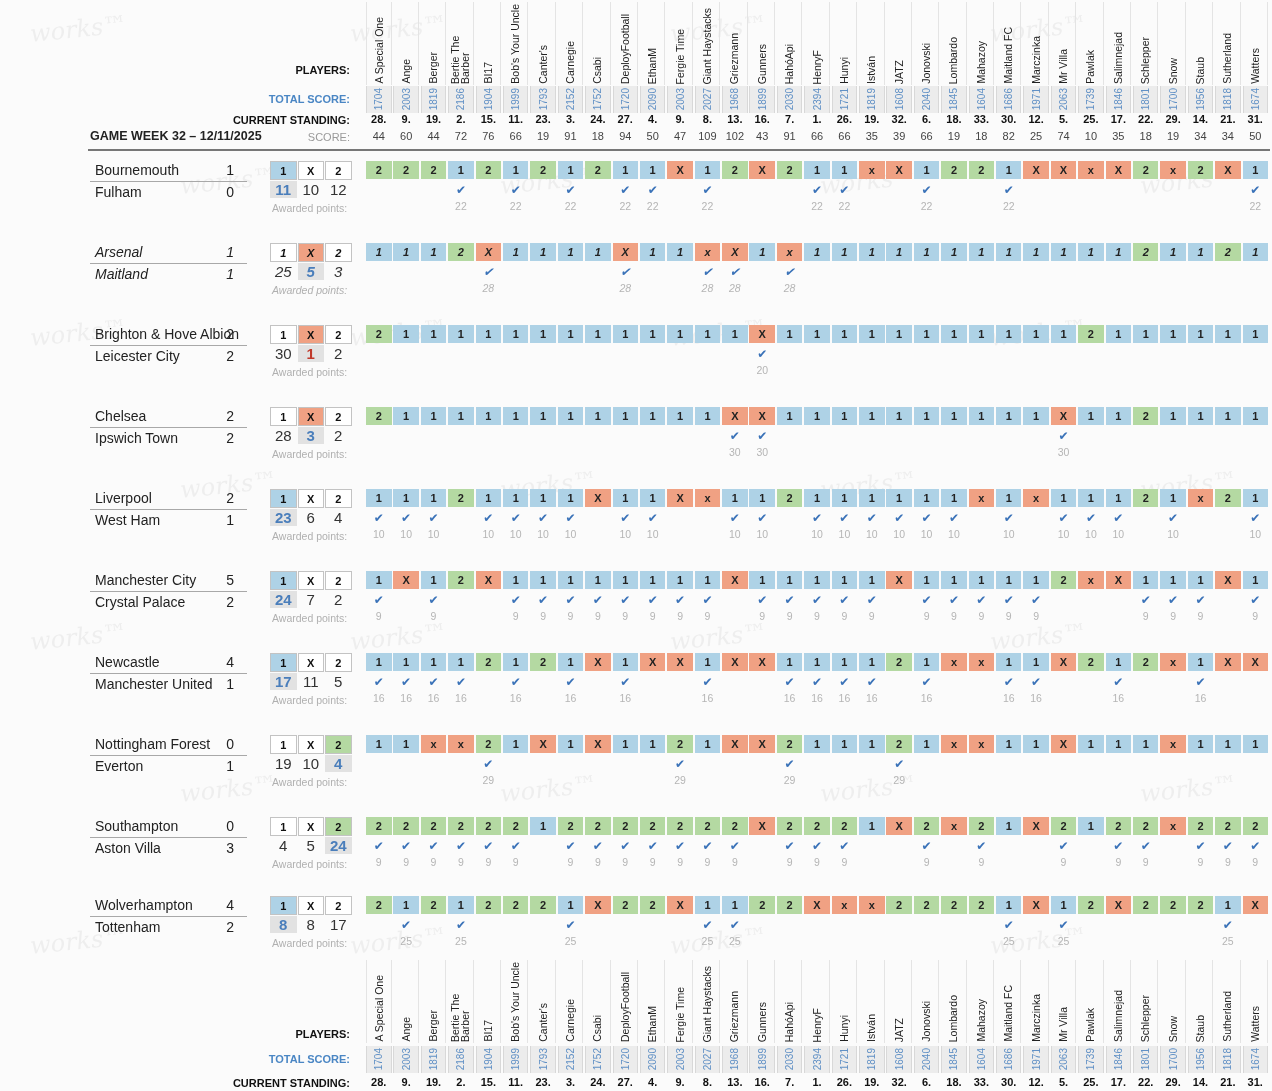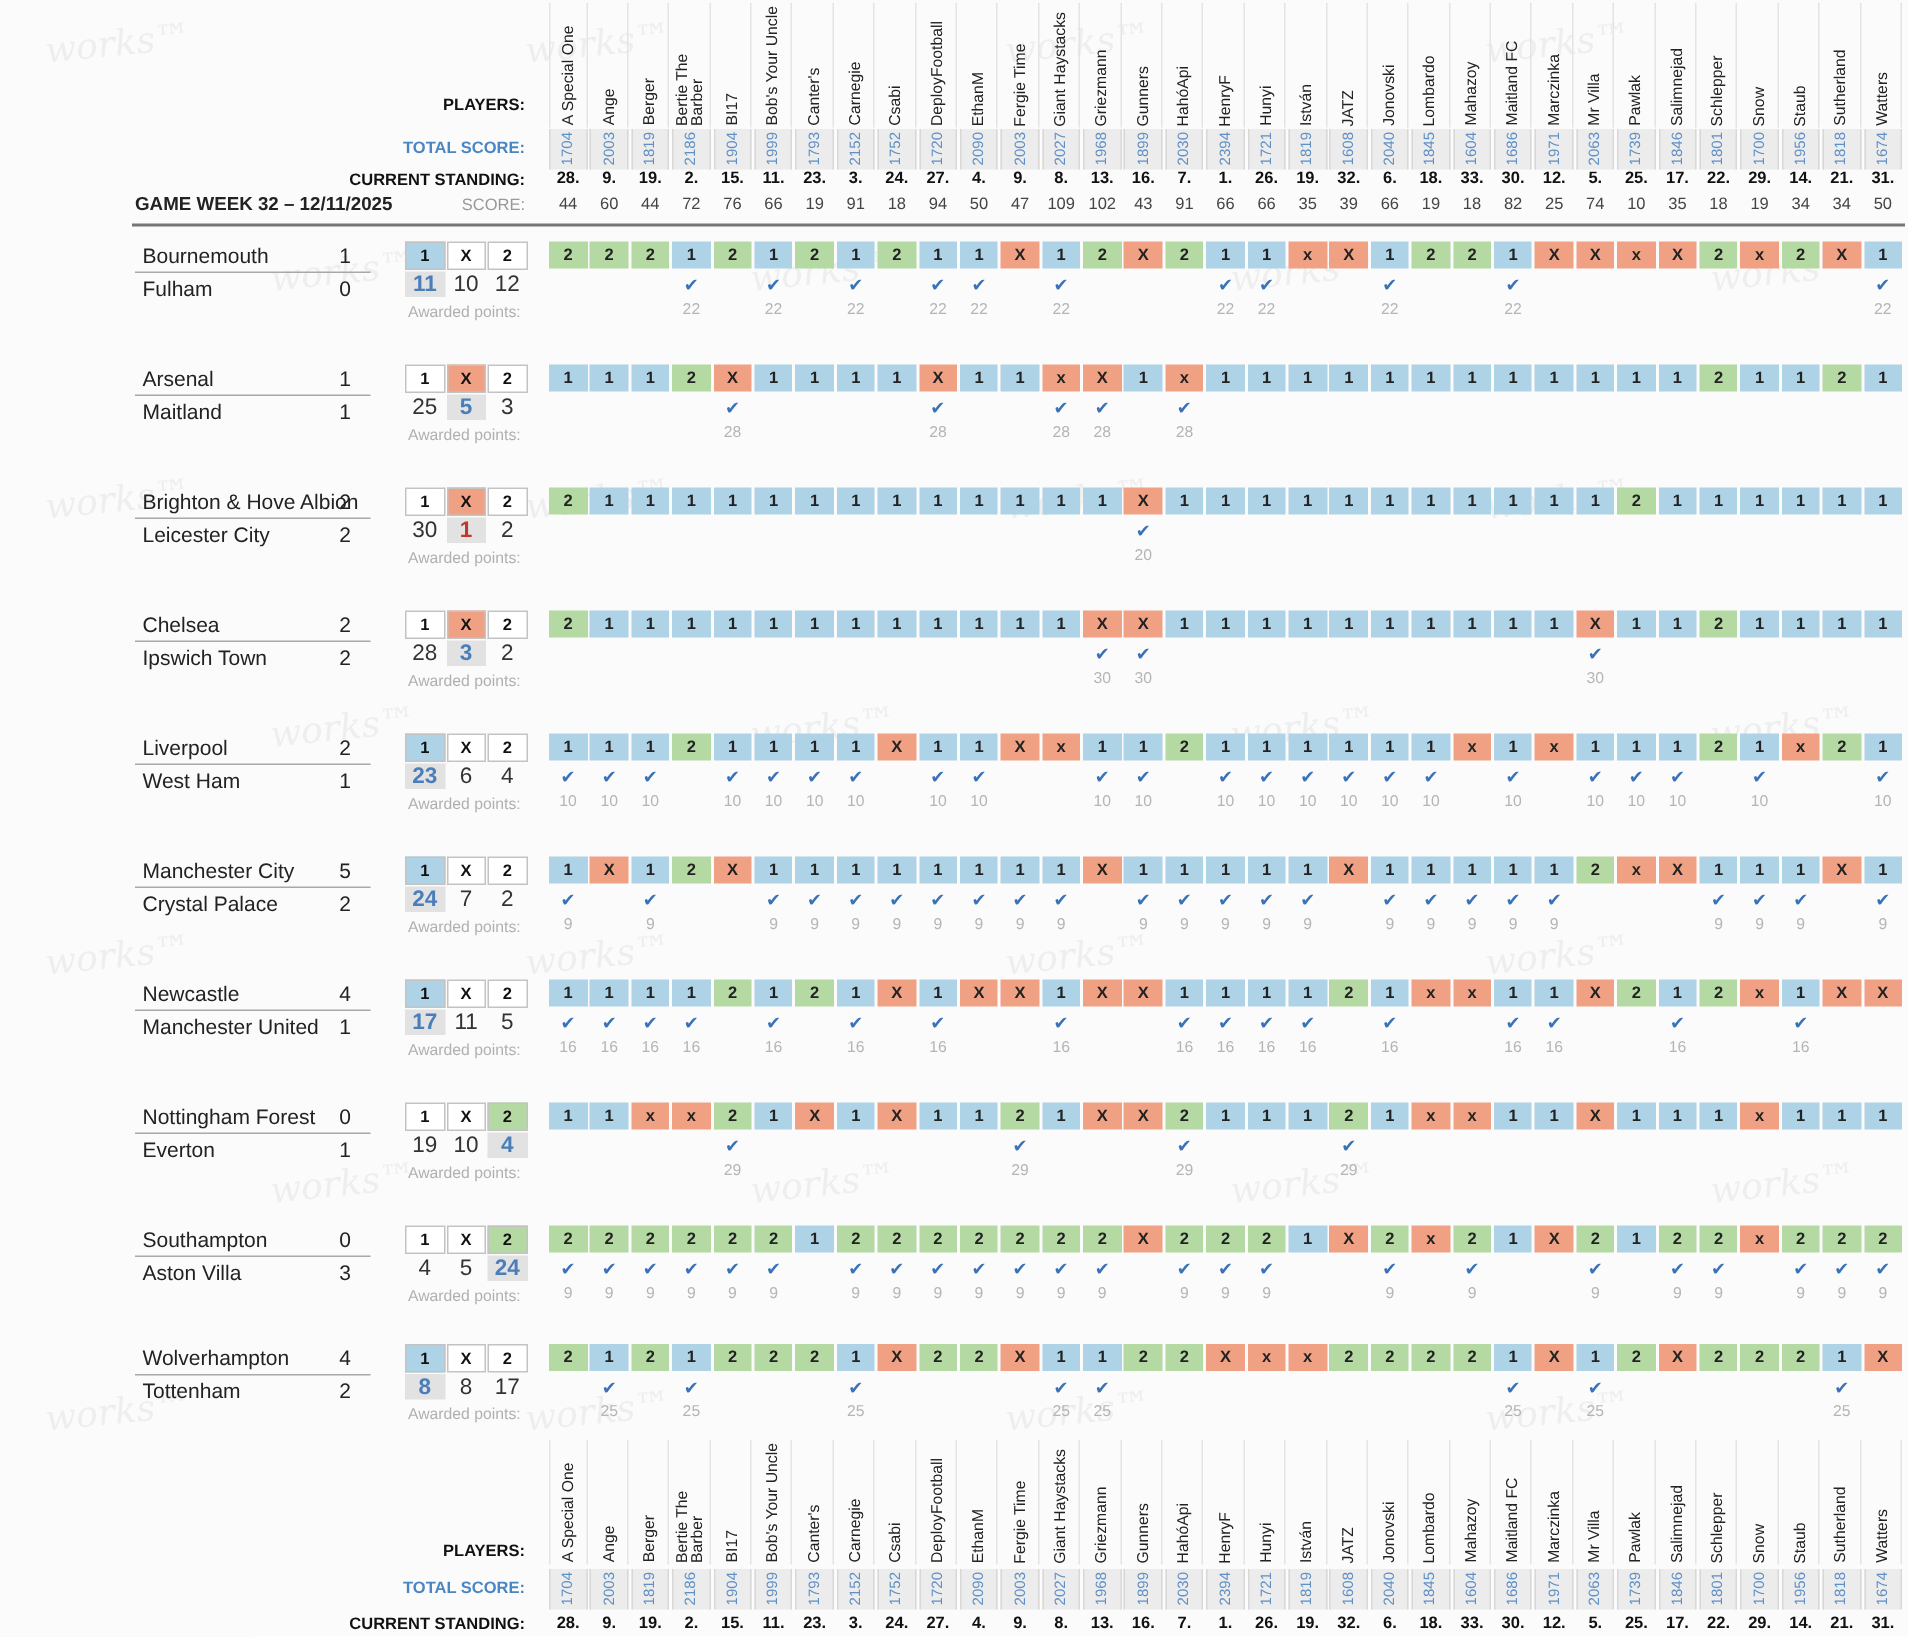--- a/index.html
+++ b/index.html
@@ -465,21 +465,21 @@
           <div class="pts"></div>
           <div class="pts"></div>
           <div class="pts"></div>
           <div class="pts"></div>
           <div class="pts"></div>
           <div class="pts"></div>
           <div class="pts"></div>
           <div class="pts">22</div>
         </div>
       </div>
-      <div class="match" style="top: 243px;">
+      <div class="match" style="top: 243px; font-style: italic;">
         <div class="team home">Arsenal</div>
         <div class="mscore s-home">1</div>
         <div class="underline"></div>
         <div class="team away">Maitland</div>
         <div class="mscore s-away">1</div>
         <div class="summary">
           <div class="scell">1</div>
           <div class="scell" style="background: rgb(240, 161, 131);">X</div>
           <div class="scell">2</div>
           <div class="ccell">25</div>

